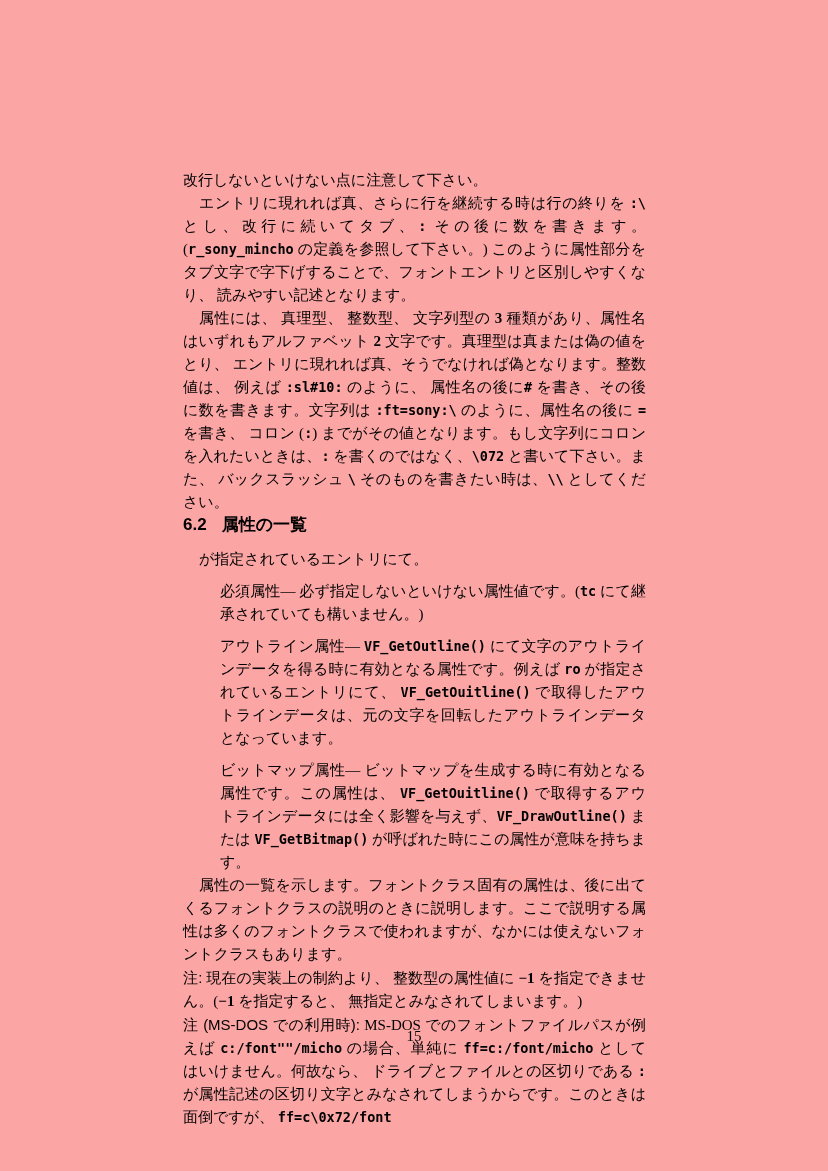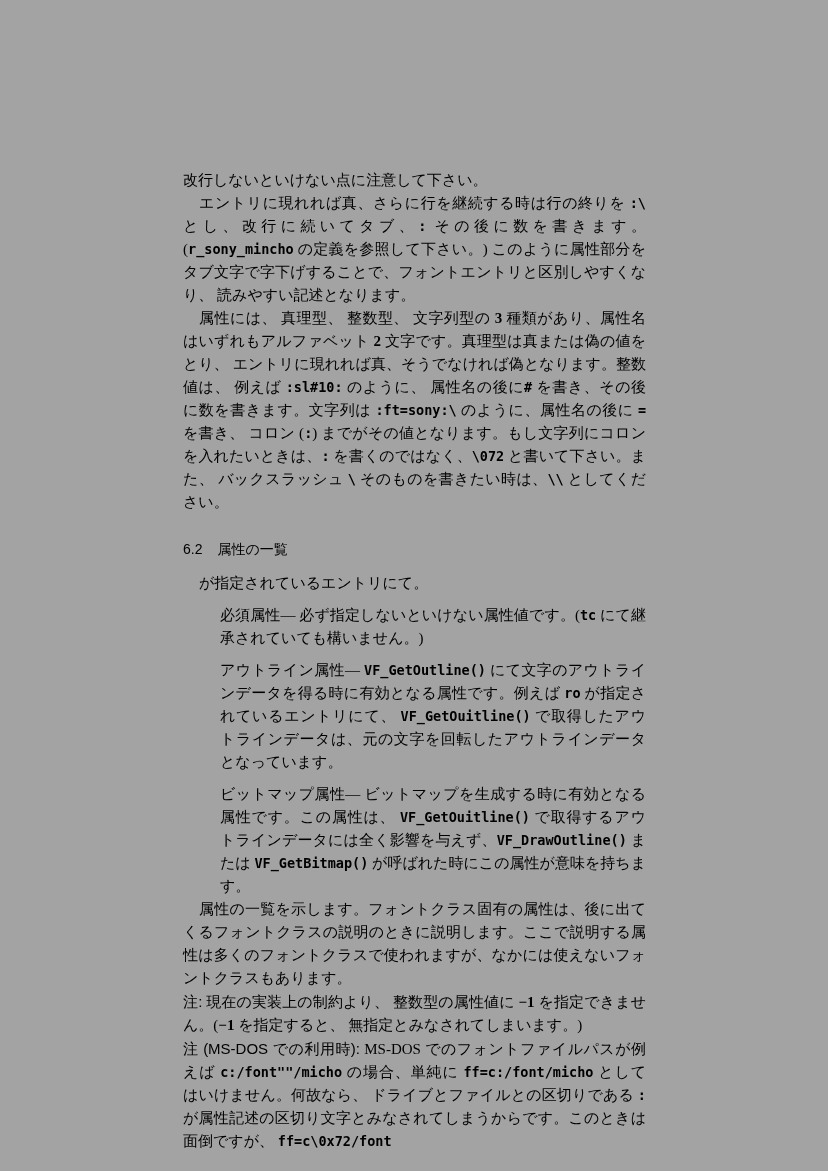--- a/index.html
+++ b/index.html
@@ -4,21 +4,21 @@
 <style>
   html, body {
     margin: 0;
     padding: 0;
     background: #ffffff;
   }
   .page {
     position: relative;
     width: 828px;
     height: 1171px;
-    background: #a3a3a3;
+    background: #fca5a5;
     color: #000000;
     font-family: "Liberation Serif", "DejaVu Serif", serif;
     overflow: hidden;
   }
   .content {
     position: absolute;
     left: 183px;
     top: 169px;
     width: 463px;
     font-size: 15px;
@@ -48,24 +48,24 @@
     font-size: 13.5px;
   }
   .seg-bold {
     font-weight: bold;
   }
   .seg-gothic {
     font-family: "Liberation Sans", "DejaVu Sans", sans-serif;
     font-weight: normal;
   }
   h2.section-heading {
-    margin: 24px 0 12px 0;
+    margin: 0 0 12px 0;
     font-family: "Liberation Sans", "DejaVu Sans", sans-serif;
-    font-weight: normal;
-    font-size: 14px;
+    font-weight: bold;
+    font-size: 17px;
     line-height: 22px;
     text-align: left;
     text-indent: 0;
   }
   h2.section-heading .sec-num {
     margin-right: 15px;
   }
   .page-number {
     position: absolute;
     left: 0;
@@ -91,13 +91,14 @@
     <div id="body-blocks">
         <p class="blk para indent"><span class="seg-plain">が指定されているエントリにて。</span></p>
         <p class="blk defitem"><span class="seg-gothic">必須属性</span><span class="seg-plain">— 必ず指定しないといけない属性値です。(</span><span class="seg-code">tc</span><span class="seg-plain"> にて継承されていても構いません。)</span></p>
         <p class="blk defitem"><span class="seg-gothic">アウトライン属性</span><span class="seg-plain">— </span><span class="seg-code">VF_GetOutline()</span><span class="seg-plain"> にて文字のアウトラインデータを得る時に有効となる属性です。例えば </span><span class="seg-code">ro</span><span class="seg-plain"> が指定されているエントリにて、 </span><span class="seg-code">VF_GetOuitline()</span><span class="seg-plain"> で取得したアウトラインデータは、元の文字を回転したアウトラインデータとなっています。</span></p>
         <p class="blk defitem"><span class="seg-gothic">ビットマップ属性</span><span class="seg-plain">— ビットマップを生成する時に有効となる属性です。この属性は、 </span><span class="seg-code">VF_GetOuitline()</span><span class="seg-plain"> で取得するアウトラインデータには全く影響を与えず、</span><span class="seg-code">VF_DrawOutline()</span><span class="seg-plain"> または </span><span class="seg-code">VF_GetBitmap()</span><span class="seg-plain"> が呼ばれた時にこの属性が意味を持ちます。</span></p>
         <p class="blk para indent"><span class="seg-plain">属性の一覧を示します。フォントクラス固有の属性は、後に出てくるフォントクラスの説明のときに説明します。ここで説明する属性は多くのフォントクラスで使われますが、なかには使えないフォントクラスもあります。</span></p>
         <p class="blk note"><span class="seg-gothic">注:</span><span class="seg-plain"> 現在の実装上の制約より、 整数型の属性値に </span><span class="seg-bold">−1</span><span class="seg-plain"> を指定できません。(</span><span class="seg-bold">−1</span><span class="seg-plain"> を指定すると、 無指定とみなされてしまいます。)</span></p>
         <p class="blk note"><span class="seg-gothic">注 (MS-DOS での利用時):</span><span class="seg-plain"> MS-DOS でのフォントファイルパスが例えば </span><span class="seg-code">c:/font""/micho</span><span class="seg-plain"> の場合、単純に </span><span class="seg-code">ff=c:/font/micho</span><span class="seg-plain"> としてはいけません。何故なら、 ドライブとファイルとの区切りである </span><span class="seg-code">:</span><span class="seg-plain"> が属性記述の区切り文字とみなされてしまうからです。このときは面倒ですが、 </span><span class="seg-code">ff=c\0x72/font</span></p>
       </div>
   </div>
+  <div class="page-number">15</div>
 </div>
 
 </body></html>

